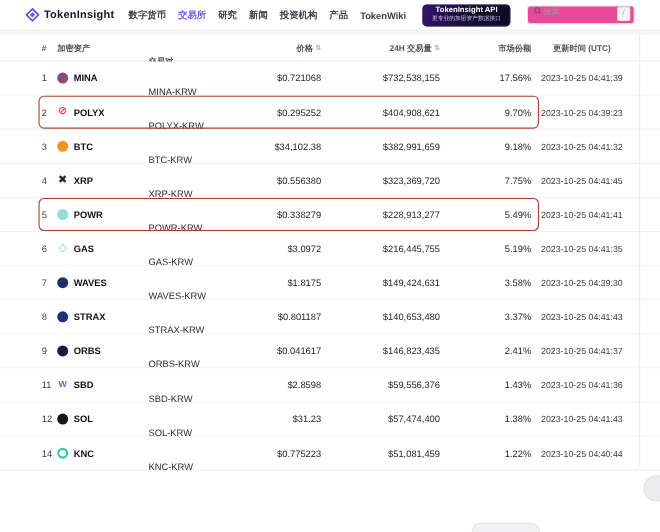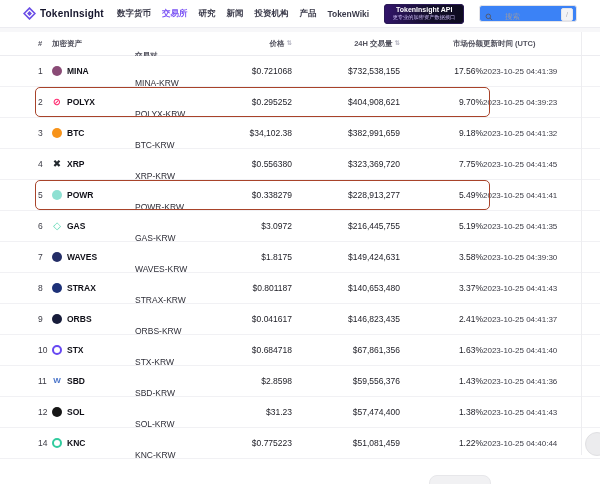--- a/index.html
+++ b/index.html
@@ -16,42 +16,42 @@
   .brand-name{font-size:10px;font-weight:bold;color:#14142b;letter-spacing:.2px;}
   .nav-menu{display:flex;gap:11px;align-items:center;}
   .nav-item{font-size:8.5px;font-weight:bold;color:#3a3a4a;cursor:pointer;white-space:nowrap;}
   .nav-item.active{color:var(--accent,#7A52F4);}
   .api-badge{margin-left:2px;border-radius:4px;padding:2px 7px 3px;text-align:center;cursor:pointer;
     background:linear-gradient(100deg,#34156e 0%,#140f2b 55%,#0d0b1f 100%);
     box-shadow:0 0 0 1px #2a1a55 inset;}
   .api-badge .t1{font-size:7px;font-weight:bold;color:#ffffff;line-height:8px;}
   .api-badge .t2{font-size:5.5px;color:#cdbcf7;line-height:7px;transform:scale(.95);}
   .search-box{margin-left:auto;width:88px;height:15px;border:1px solid #e3e3e8;border-radius:3px;
-    display:flex;align-items:flex-end;padding:0 3px 0 5px;gap:12px;background:#3b82f6;}
+    display:flex;align-items:flex-start;padding:0 3px 0 5px;gap:1px;background:#ec4899;}
   .search-box svg{width:8px;height:8px;flex:0 0 8px;}
   .search-input{border:none;outline:none;width:100%;font-size:7.5px;color:#333;
     font-family:"Liberation Sans",sans-serif;background:transparent;padding:0;}
   .search-input::placeholder{color:#9a9aa5;}
   .slash-key{flex:0 0 10px;height:11px;background:#f3f3f6;border:1px solid #e6e6ea;border-radius:2px;
     font-size:7px;color:#ababb5;display:flex;align-items:center;justify-content:center;}
   .subnav-band{height:4px;background:#f7f7f9;}
   
   .table-wrap{position:relative;}
   .trow{display:flex;align-items:center;height:30px;padding-left:38px;position:relative;
     border-bottom:1px solid #f1f1f4;background:#fff;}
   .trow.head{height:23px;border-bottom:1px solid #ececf0;}
   .trow.head .c{font-size:7.5px;font-weight:bold;color:#52525e;}
   .c{white-space:nowrap;overflow:visible;}
   .c.rank{flex:0 0 14px;font-size:8.5px;color:#3a3a44;}
   .c.asset{flex:0 0 83px;display:flex;align-items:center;gap:5px;}
   .c.pair{flex:0 0 100px;font-size:8.5px;color:#2e2e38;margin-top:24px;}
   .c.price{flex:0 0 57px;text-align:right;font-size:8.5px;color:#1c1c24;}
   .c.volume{flex:0 0 108px;text-align:right;font-size:8.5px;color:#1c1c24;}
   .c.share{flex:0 0 83px;text-align:right;font-size:8.5px;color:#1c1c24;}
-  .c.time{flex:0 0 92px;text-align:left;font-size:8px;color:#3c3c46;}
+  .c.time{flex:0 0 92px;text-align:center;font-size:8px;color:#3c3c46;}
   .sym{font-size:8.5px;font-weight:bold;color:#101018;}
   .sort-icon{font-size:6.5px;color:#b0b0be;margin-left:2px;vertical-align:1px;}
   .coin-icon{width:10px;height:10px;border-radius:50%;flex:0 0 10px;display:inline-flex;
     align-items:center;justify-content:center;font-size:10px;font-weight:bold;line-height:1;}
   .icon-ring{background:transparent !important;border:2px solid currentColor;box-sizing:border-box;}
   .icon-glyph{background:transparent !important;border-radius:0;}
   .trow.highlighted::after{content:"";position:absolute;left:35px;right:110px;top:0;bottom:0;
     border:1.5px solid var(--highlight,#a8432a);border-radius:5px;pointer-events:none;}
   .v-divider{position:absolute;left:581px;top:0;bottom:4px;width:1px;background:#ededf0;}
   
@@ -208,32 +208,20 @@
       <span class="coin-icon" style="background: rgb(23, 28, 58);"></span>
       <span class="sym">ORBS</span>
     </span>
     <span class="c pair">ORBS-KRW</span>
     <span class="c price">$0.041617</span>
     <span class="c volume">$146,823,435</span>
     <span class="c share">2.41%</span>
     <span class="c time">2023-10-25 04:41:37</span>
   </div>
       <div class="trow">
-    <span class="c rank">10</span>
-    <span class="c asset">
-      <span class="coin-icon icon-ring" style="color: rgb(103, 72, 242);"></span>
-      <span class="sym">STX</span>
-    </span>
-    <span class="c pair">STX-KRW</span>
-    <span class="c price">$0.684718</span>
-    <span class="c volume">$67,861,356</span>
-    <span class="c share">1.63%</span>
-    <span class="c time">2023-10-25 04:41:40</span>
-  </div>
-      <div class="trow">
     <span class="c rank">11</span>
     <span class="c asset">
       <span class="coin-icon icon-glyph" style="color: rgb(74, 116, 201); font-size: 8px;">W</span>
       <span class="sym">SBD</span>
     </span>
     <span class="c pair">SBD-KRW</span>
     <span class="c price">$2.8598</span>
     <span class="c volume">$59,556,376</span>
     <span class="c share">1.43%</span>
     <span class="c time">2023-10-25 04:41:36</span>

